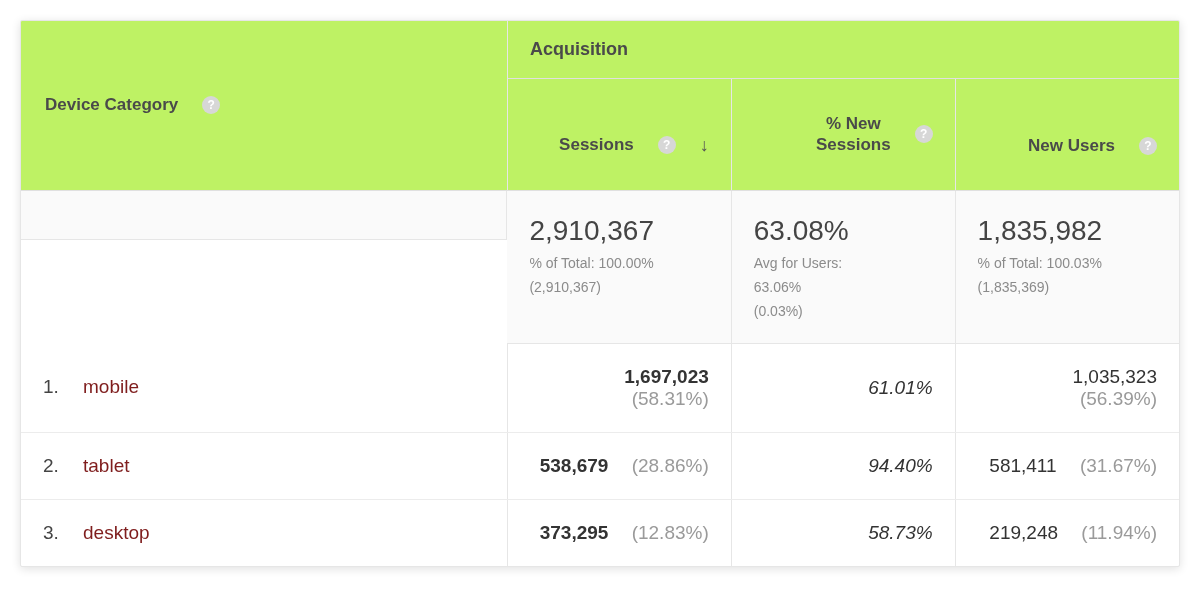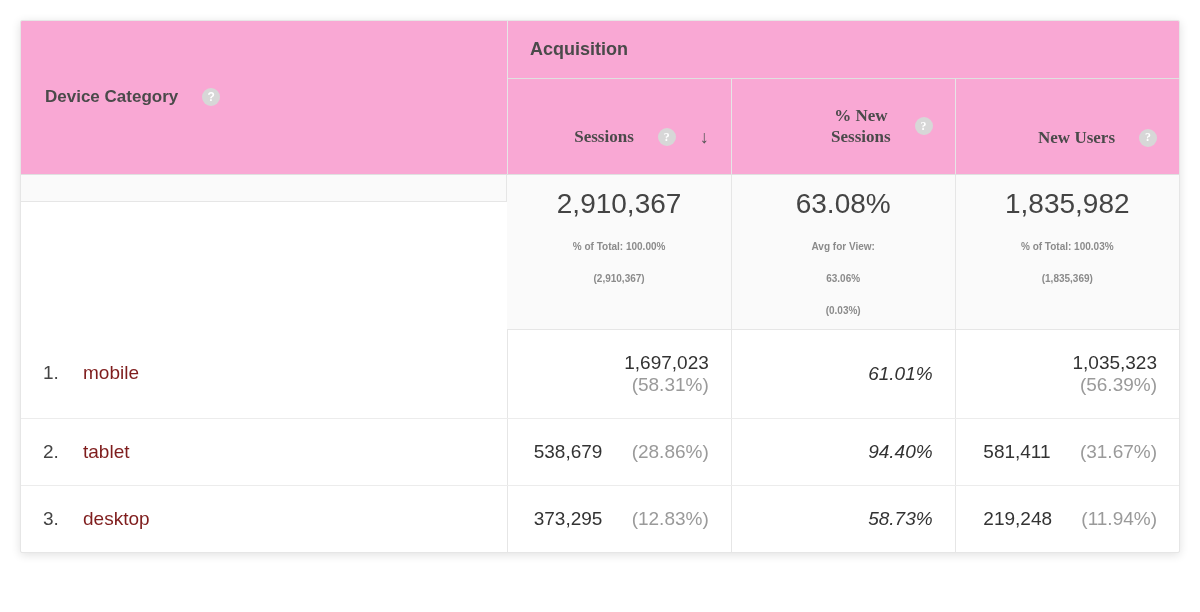--- a/index.html
+++ b/index.html
@@ -21,44 +21,43 @@
   table {
     width: 100%;
     border-collapse: collapse;
     table-layout: fixed;
   }
   th, td {
     border-right: 1px solid #e6e6e6;
   }
   th:last-child, td:last-child { border-right: none; }
   thead th {
-    background: #f9a8d4;
+    background: #bef264;
     font-weight: 600;
     color: #4a4a4a;
     font-size: 17px;
     border-bottom: 1px solid #e0e0e0;
   }
   .col-dim { width: 42%; }
   .col-met { width: 19.33%; }
   .top-left {
     text-align: left;
     vertical-align: middle;
     padding: 0 24px;
   }
   .acq-header {
     text-align: left;
     padding: 18px 22px;
     font-size: 18px;
   }
   .sub-header {
     text-align: right;
-    padding: 26px 22px;
+    padding: 34px 22px;
     vertical-align: bottom;
     position: relative;
-    font-family: Liberation Serif, serif;
   }
   .hdr-inner {
     display: inline-flex;
     align-items: center;
     gap: 24px;
     justify-content: flex-end;
     white-space: nowrap;
   }
   .hdr-inner.wrap { white-space: normal; }
   .help-icon {
@@ -72,45 +71,45 @@
     font-weight: bold;
     align-items: center;
     justify-content: center;
     flex: none;
   }
   .help-icon::before { content: "?"; }
   .sort-arrow { font-size: 18px; color: #555; }
   .totals-row td {
     background: #fafafa;
     border-bottom: 1px solid #e6e6e6;
-    padding: 13px 22px;
-    text-align: center;
+    padding: 24px 22px;
+    text-align: left;
     vertical-align: top;
   }
   .totals-row td.dim-cell { background: #fafafa; }
   .total-big { font-size: 28px; color: #444; }
-  .total-sub { font-size: 10px; color: #8b8b8b; margin-top: 21px; font-weight: bold; }
+  .total-sub { font-size: 14px; color: #8b8b8b; margin-top: 8px; }
   .data-row td {
     border-bottom: 1px solid #ececec;
     padding: 22px 22px;
     font-size: 19px;
     color: #333;
   }
   .data-row:last-child td { border-bottom: none; }
   .dim-cell {
     text-align: left;
     display: flex;
     gap: 18px;
     align-items: center;
   }
   .row-index { color: #444; font-size: 19px; min-width: 22px; }
   .row-label { color: #7f1d1d; }
   .met-cell { text-align: right; }
-  .met-main { font-weight: 400; }
-  .met-sub { font-weight: 400; color: #9a9a9a; margin-left: 24px; }
+  .met-main { font-weight: 700; }
+  .met-sub { font-weight: 400; color: #9a9a9a; margin-left: 18px; }
   .center-pct { text-align: right; font-weight: 400; font-style: italic; }
   .sessions-label-block {
     display: inline-flex;
     flex-direction: column;
     align-items: center;
     text-align: center;
     line-height: 1.25;
   }
 </style>
 </head>
@@ -164,21 +163,21 @@
     <tbody>
       <tr class="totals-row">
         <td class="dim-cell"></td>
         <td>
           <div class="total-big">2,910,367</div>
           <div class="total-sub">% of Total: 100.00%</div>
           <div class="total-sub">(2,910,367)</div>
         </td>
         <td>
           <div class="total-big">63.08%</div>
-          <div class="total-sub">Avg for View:</div>
+          <div class="total-sub">Avg for Users:</div>
           <div class="total-sub">63.06%</div>
           <div class="total-sub">(0.03%)</div>
         </td>
         <td>
           <div class="total-big">1,835,982</div>
           <div class="total-sub">% of Total: 100.03%</div>
           <div class="total-sub">(1,835,369)</div>
         </td>
       </tr>
 

